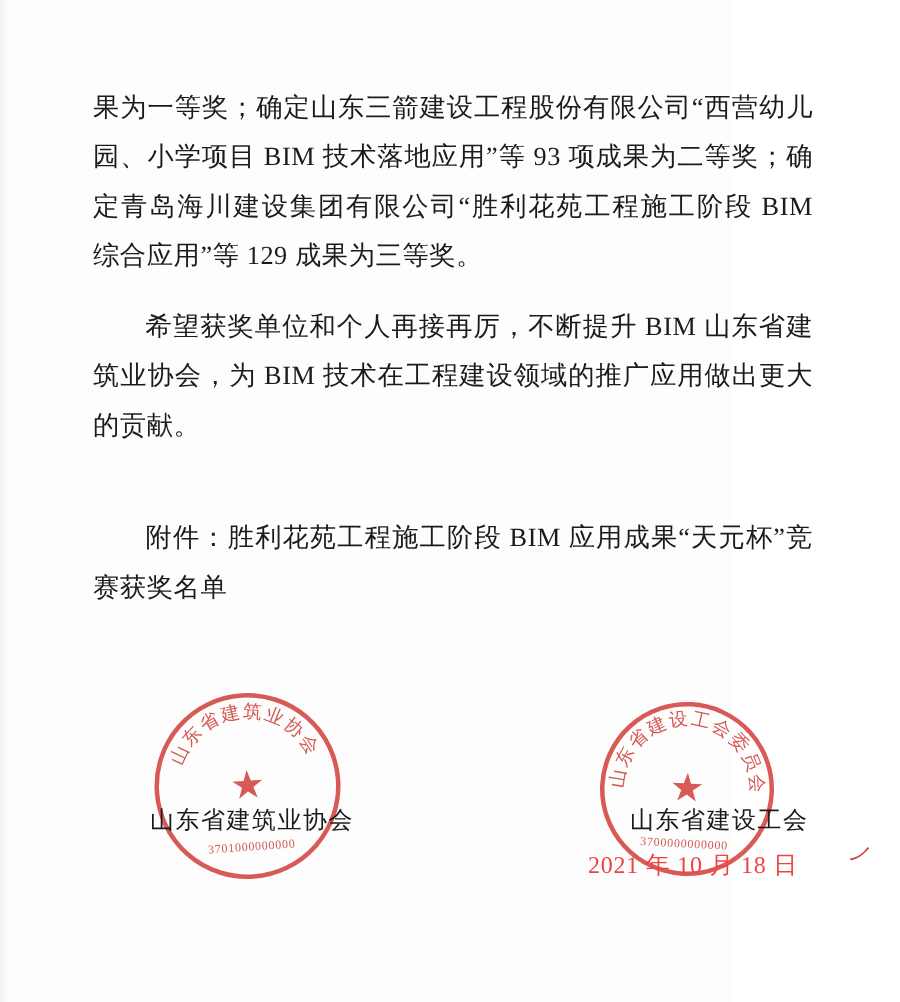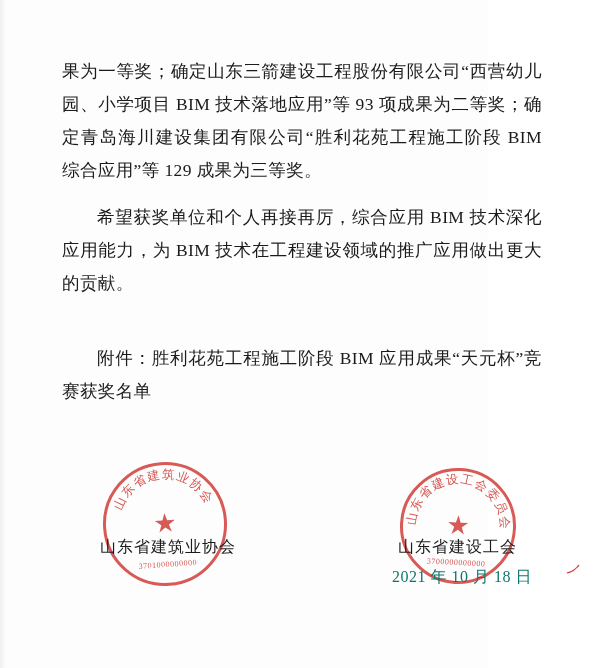--- a/index.html
+++ b/index.html
@@ -101,33 +101,33 @@
     position: absolute;
     left: 100px;
     top: 537px;
     font-size: 16px;
     color: #1b1b1b;
     letter-spacing: 1px;
     white-space: nowrap;
   }
   .sig-right {
     position: absolute;
-    left: 398px;
+    left: 420px;
     top: 537px;
     font-size: 16px;
     color: #1b1b1b;
     letter-spacing: 1px;
     white-space: nowrap;
   }
   .date-right {
     position: absolute;
     left: 392px;
     top: 567px;
     font-size: 16px;
-    color: #0f766e;
+    color: #ef4444;
     letter-spacing: 0.5px;
     white-space: nowrap;
   }
   .red-mark {
     position: absolute;
     left: 566px;
     top: 560px;
     color: #cf403c;
     font-size: 15px;
     transform: rotate(18deg);
@@ -143,21 +143,21 @@
 </head>
 <body>
 
 <div class="page">
 
   <div class="edge-shade"></div>
 
   <div class="doc-body">
     <p class="para">果为一等奖；确定山东三箭建设工程股份有限公司“西营幼儿园、小学项目 BIM 技术落地应用”等 93 项成果为二等奖；确定青岛海川建设集团有限公司“胜利花苑工程施工阶段 BIM 综合应用”等 129 成果为三等奖。</p>
     <div class="gap-1"></div>
-    <p class="para indent">希望获奖单位和个人再接再厉，综合应用 BIM 技术深化应用能力，为 BIM 技术在工程建设领域的推广应用做出更大的贡献。</p>
+    <p class="para indent">希望获奖单位和个人再接再厉，不断提升 BIM 山东省建筑业协会，为 BIM 技术在工程建设领域的推广应用做出更大的贡献。</p>
     <div class="gap-2"></div>
     <p class="para indent">附件：胜利花苑工程施工阶段 BIM 应用成果“天元杯”竞赛获奖名单</p>
   </div>
 
   <div class="seal seal-left">
     <svg class="seal-arc" viewBox="0 0 124 124">
       <defs>
         <path id="arcL" d="M 14,62 A 48,48 0 0 1 110,62"></path>
       </defs>
       <text>

